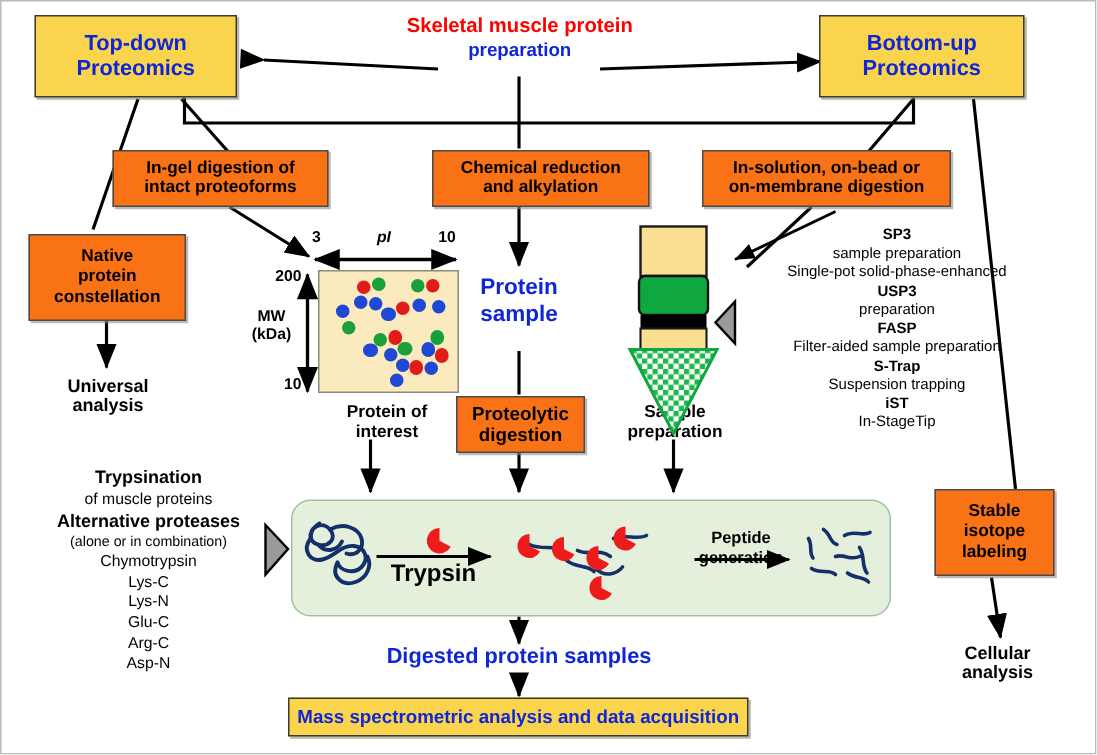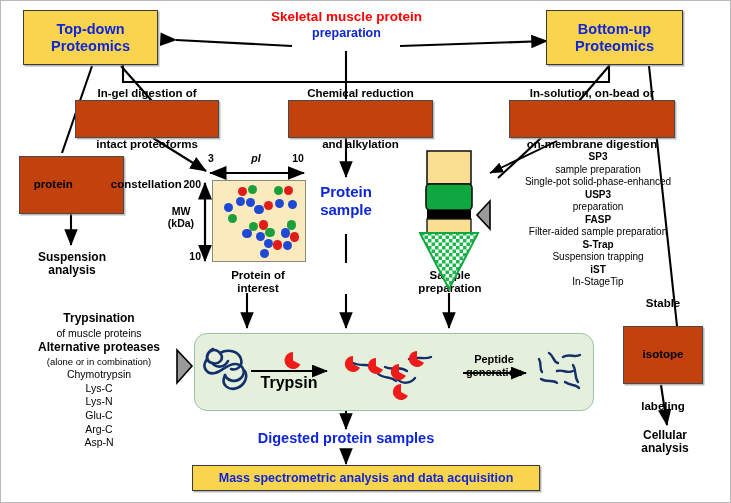--- a/index.html
+++ b/index.html
@@ -20,28 +20,27 @@
   .yellowbox{
     background:#fad44c;
     border:1px solid #3a3a3a;
     color:#0e26d8;
     font-weight:bold;
     display:flex;align-items:center;justify-content:center;
     text-align:center;line-height:1.15;
     box-shadow:1.5px 1.5px 0 rgba(120,120,120,.55);
   }
   .greybox{
-    background:#c2410c;
+    background:#f97316;
     border:1px solid #4a4a4a;
     color:#000;
     font-weight:bold;
     display:flex;align-items:center;justify-content:center;
     text-align:center;line-height:1.15;
     box-shadow:1.5px 1.5px 0 rgba(140,140,140,.6);
-    gap:38px;
   }
   .blue{color:#0e26d8;font-weight:bold;}
   .red{color:#fe0000;font-weight:bold;}
   .bold{font-weight:bold;}
 
   
   svg.layer{position:absolute;left:0;top:0;width:731px;height:503px;pointer-events:none;}
 
   .gelbox{
     background:#faeabe;
@@ -139,33 +138,33 @@
   <div class="abs greybox" style="left:74px;top:99px;width:144px;height:38px;font-size:11.5px;flex-direction:column;">
     <span>In-gel digestion of</span>
     <span>intact proteoforms</span>
   </div>
 
   <div class="abs greybox" style="left:287px;top:99px;width:145px;height:38px;font-size:11.5px;flex-direction:column;">
     <span>Chemical reduction</span>
     <span>and alkylation</span>
   </div>
 
-  <div class="abs greybox" style="left:508px;top:99px;width:166px;height:38px;font-size:11.5px;flex-direction:column;">
+  <div class="abs greybox" style="left:467px;top:99px;width:166px;height:38px;font-size:11.5px;flex-direction:column;">
     <span>In-solution, on-bead or</span>
     <span>on-membrane digestion</span>
   </div>
 
-  <div class="abs greybox" style="left:18px;top:155px;width:105px;height:58px;font-size:11.5px;">
+  <div class="abs greybox" style="left:18px;top:155px;width:105px;height:58px;font-size:11.5px;flex-direction:column;">
     <span>Native</span>
     <span>protein</span>
     <span>constellation</span>
   </div>
 
   <div class="txt bold" style="left:20px;top:250px;width:102px;font-size:12px;">
-    <div>Suspension</div>
+    <div>Universal</div>
     <div>analysis</div>
   </div>
 
   <div class="txt bold" style="left:200px;top:152px;width:20px;font-size:10.5px;">
     <span>3</span>
   </div>
   <div class="txt bold" style="left:240px;top:152px;width:30px;font-size:10.5px;font-style:italic;">
     <span>pI</span>
   </div>
   <div class="txt bold" style="left:286px;top:152px;width:22px;font-size:10.5px;">
@@ -212,20 +211,24 @@
   <div class="txt bold" style="left:205px;top:268px;width:104px;font-size:11.5px;">
     <div>Protein of</div>
     <div>interest</div>
   </div>
 
   <div class="txt blue" style="left:297px;top:182px;width:96px;font-size:15px;line-height:1.2;">
     <div>Protein</div>
     <div>sample</div>
   </div>
 
+  <div class="abs greybox" style="left:303px;top:263px;width:86px;height:38px;font-size:12.5px;flex-direction:column;">
+    <span>Proteolytic</span>
+    <span>digestion</span>
+  </div>
 
   <svg class="layer" viewBox="0 0 731 503" style="z-index:3;">
 
     <rect x="426" y="150" width="44" height="33" fill="#fadf92" stroke="#1a1a1a" stroke-width="1.6"></rect>
 
     <rect x="425" y="183" width="46" height="26" rx="4" fill="#0fa73f" stroke="#111" stroke-width="1.6"></rect>
 
     <rect x="426" y="209" width="44" height="9" fill="#000000"></rect>
 
     <rect x="426" y="218" width="44" height="15" fill="#fadf92" stroke="#1a1a1a" stroke-width="1.4"></rect>
@@ -323,17 +326,17 @@
 
   <div class="txt bold" style="left:622px;top:428px;width:84px;font-size:12px;">
     <div>Cellular</div>
     <div>analysis</div>
   </div>
 
   <div class="txt blue" style="left:225px;top:429px;width:240px;font-size:14.5px;">
     <span>Digested protein samples</span>
   </div>
 
-  <div class="abs yellowbox" style="left:191px;top:464px;width:348px;height:26px;font-size:12.5px;">
+  <div class="abs yellowbox" style="left:191px;top:464px;width:307px;height:26px;font-size:12.5px;">
     <span>Mass spectrometric analysis and data acquisition</span>
   </div>
 
 </div>
 
 </body></html>

